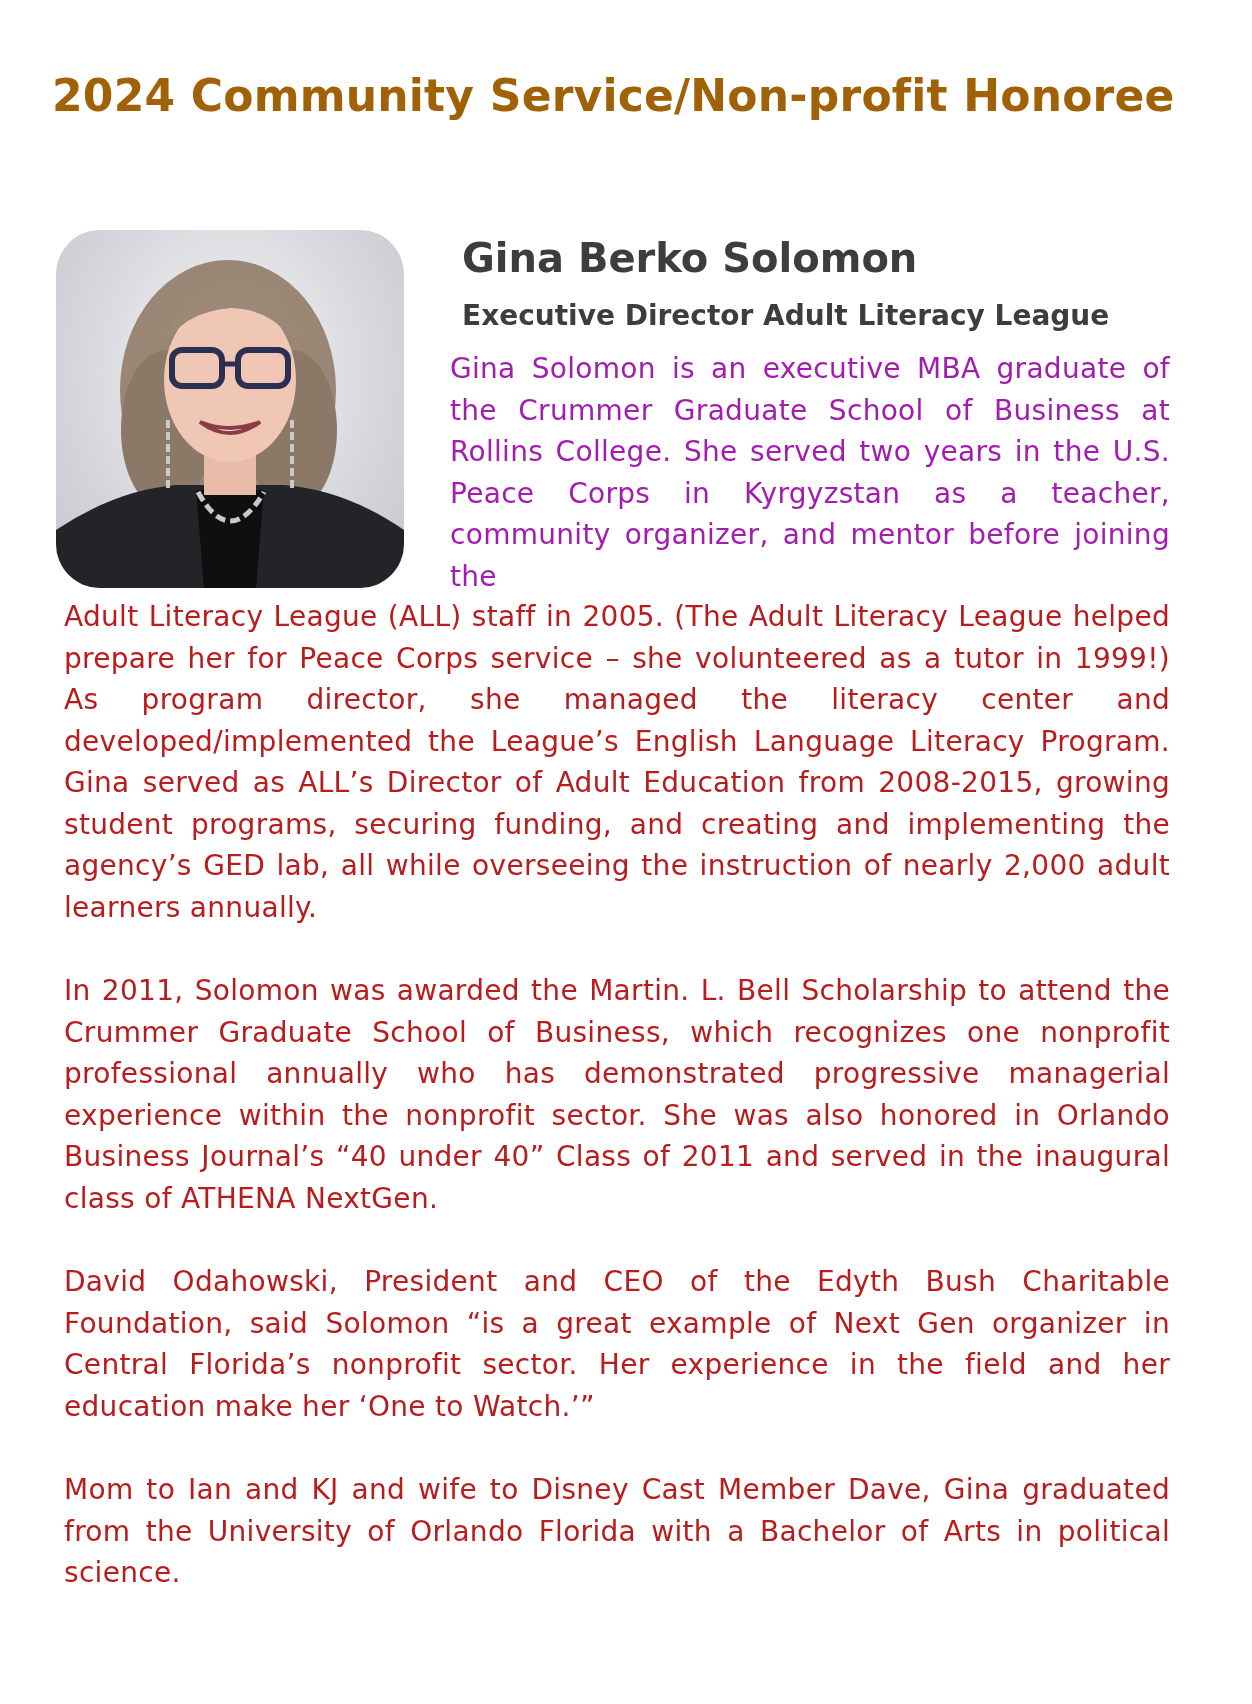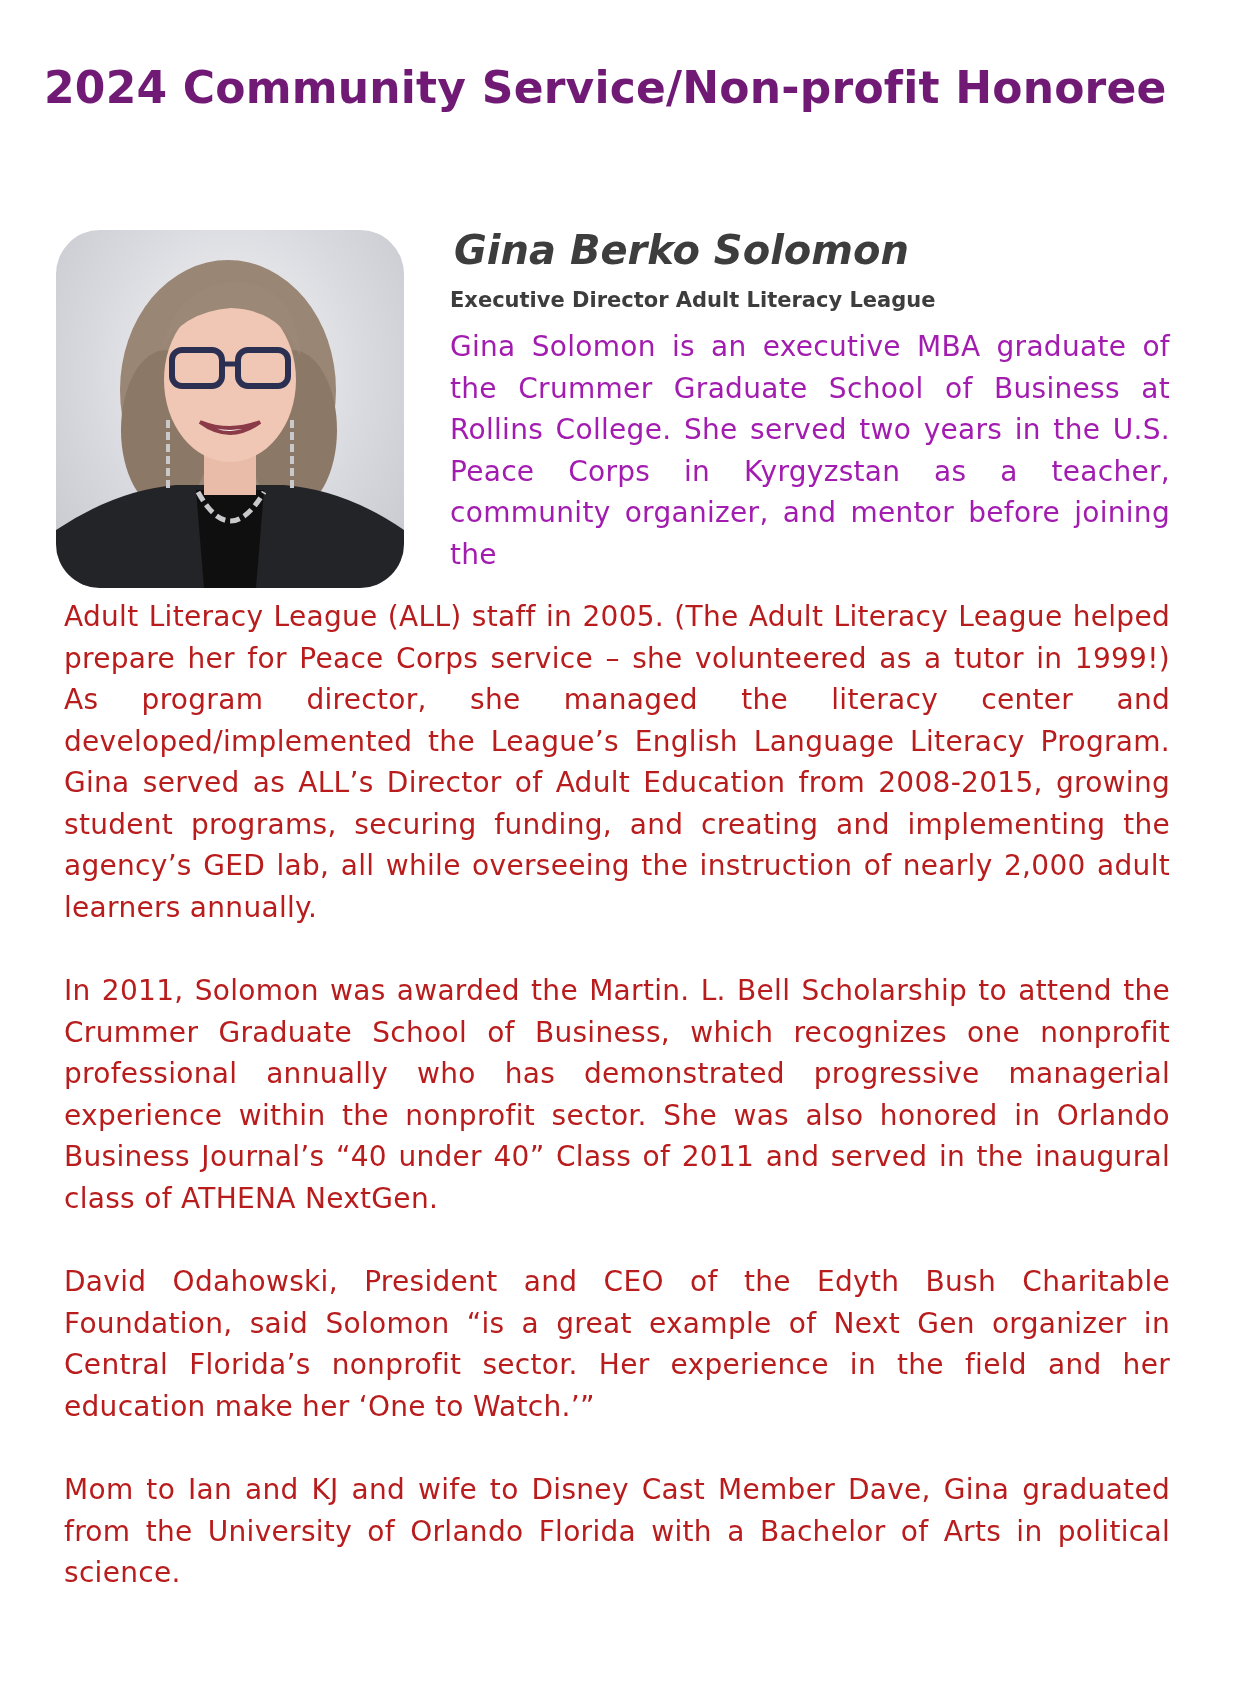--- a/index.html
+++ b/index.html
@@ -8,24 +8,24 @@
       height: 1704px;
       position: relative;
       overflow: hidden;
       font-family: "DejaVu Sans", "Liberation Sans", sans-serif;
       color: #3d3d3d;
     }
     .page-title {
       position: absolute;
       left: 40px;
       top: 58px;
-      margin: 4px;
+      margin: 12px;
       font-size: 44px;
       font-weight: bold;
-      color: #701a75;
+      color: #a16207;
       letter-spacing: 0.2px;
       white-space: nowrap;
     }
     .portrait {
       position: absolute;
       left: 56px;
       top: 230px;
       width: 348px;
       height: 358px;
       border-radius: 44px;
@@ -33,30 +33,29 @@
       background: radial-gradient(ellipse at 50% 40%, #f6f6f8 0%, #d9dadf 55%, #c4c6cc 100%);
     }
     .portrait svg { width: 100%; height: 100%; display: block; }
     .header-block {
       position: absolute;
       left: 450px;
       top: 220px;
       width: 720px;
     }
     .honoree-name {
-      margin: 4px;
+      margin: 12px;
       font-size: 40px;
       font-weight: bold;
       color: #3d3d3d;
       line-height: 52px;
-      font-style: italic;
     }
     .honoree-role {
-      margin: 0;
-      font-size: 21px;
+      margin: 12px;
+      font-size: 28px;
       font-weight: bold;
       color: #3d3d3d;
       line-height: 40px;
     }
     .bio-intro {
       margin: 6px 0 0 0;
       font-size: 28px;
       line-height: 41.5px;
       text-align: justify;
       text-align-last: left;

